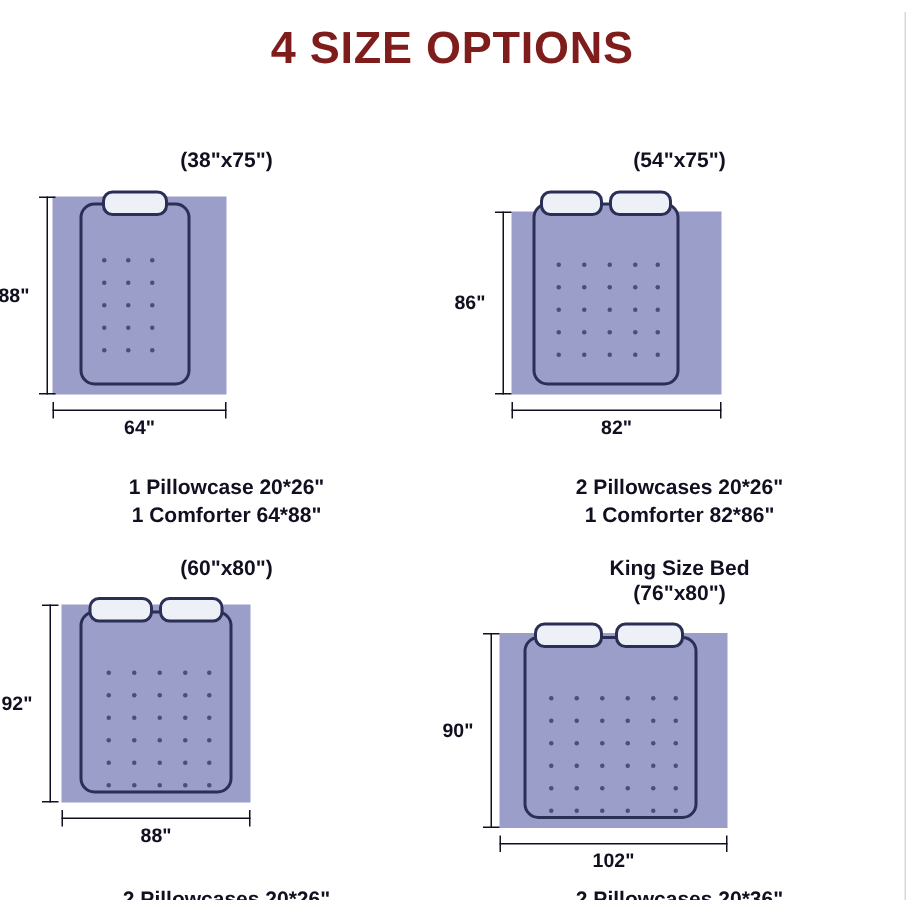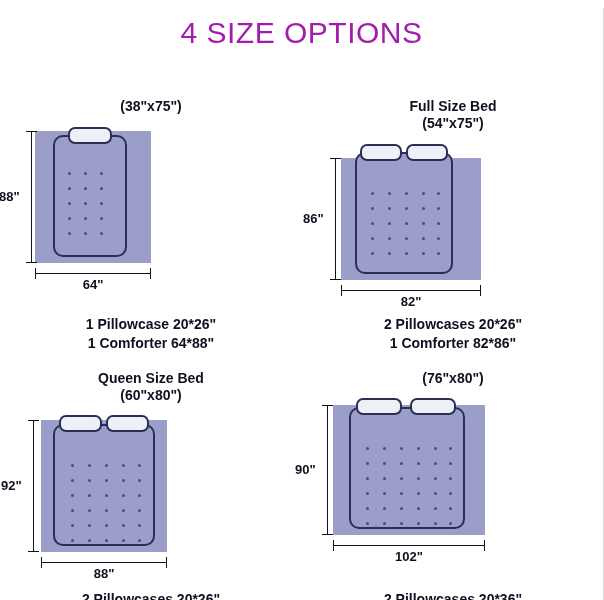--- a/index.html
+++ b/index.html
@@ -18,25 +18,25 @@
   .page {
     position: relative;
     width: 604px;
     height: 600px;
     box-sizing: border-box;
     border-right: 1px solid #d8d8d8;
   }
   .title {
     text-align: center;
     font-size: 30px;
-    font-weight: normal;
+    font-weight: bold;
     letter-spacing: 0.5px;
     margin: 8px 0 0 0;
     padding-top: 8px;
-    color: #a21caf;
+    color: #7f1d1d;
   }
   .grid {
     position: relative;
     width: 604px;
   }
   .cell {
     position: absolute;
     width: 302px;
     text-align: center;
   }
@@ -188,21 +188,20 @@
         <div class="h-rule" style="left:14px; top:152px; width:116px;"></div>
         <div class="h-label" style="left:14px; top:156px; width:116px;">64"</div>
       </div>
     </div>
     <div class="caption" style="left:0px; top:265px;">
       <div>1 Pillowcase 20*26"</div>
       <div>1 Comforter 64*88"</div>
     </div>
 
     <div class="cell" style="left:302px; top:48px;">
-      <div class="bed-name">Full Size Bed</div>
       <div class="bed-dims">(54"x75")</div>
       <div class="diagram" style="width:260px; height:190px;">
         <div class="comforter" style="left:18px; top:20px; width:140px; height:122px;"></div>
         <div class="mattress" style="left:32px; top:14px; width:98px; height:122px;">
           <div class="dots">
             <div class="dot" style="left:14px; top:38px;"></div>
               <div class="dot" style="left:31px; top:38px;"></div>
               <div class="dot" style="left:48px; top:38px;"></div>
               <div class="dot" style="left:65px; top:38px;"></div>
               <div class="dot" style="left:80px; top:38px;"></div>
@@ -235,21 +234,20 @@
         <div class="h-rule" style="left:18px; top:152px; width:140px;"></div>
         <div class="h-label" style="left:18px; top:156px; width:140px;">82"</div>
       </div>
     </div>
     <div class="caption" style="left:302px; top:265px;">
       <div>2 Pillowcases 20*26"</div>
       <div>1 Comforter 82*86"</div>
     </div>
 
     <div class="cell" style="left:0px; top:320px;">
-      <div class="bed-name">Queen Size Bed</div>
       <div class="bed-dims">(60"x80")</div>
       <div class="diagram" style="width:260px; height:190px;">
         <div class="comforter" style="left:20px; top:10px; width:126px; height:132px;"></div>
         <div class="mattress" style="left:32px; top:14px; width:102px; height:122px;">
           <div class="dots">
             <div class="dot" style="left:16px; top:38px;"></div>
               <div class="dot" style="left:33px; top:38px;"></div>
               <div class="dot" style="left:50px; top:38px;"></div>
               <div class="dot" style="left:67px; top:38px;"></div>
               <div class="dot" style="left:83px; top:38px;"></div>
@@ -287,20 +285,21 @@
         <div class="h-rule" style="left:20px; top:152px; width:126px;"></div>
         <div class="h-label" style="left:20px; top:156px; width:126px;">88"</div>
       </div>
     </div>
     <div class="caption" style="left:0px; top:540px;">
       <div>2 Pillowcases 20*26"</div>
 
     </div>
 
     <div class="cell" style="left:302px; top:320px;">
+      <div class="bed-name">King Size Bed</div>
       <div class="bed-dims">(76"x80")</div>
       <div class="diagram" style="width:260px; height:190px;">
         <div class="comforter" style="left:10px; top:12px; width:152px; height:130px;"></div>
         <div class="mattress" style="left:26px; top:14px; width:116px; height:122px;">
           <div class="dots">
             <div class="dot" style="left:15px; top:38px;"></div>
               <div class="dot" style="left:32px; top:38px;"></div>
               <div class="dot" style="left:49px; top:38px;"></div>
               <div class="dot" style="left:66px; top:38px;"></div>
               <div class="dot" style="left:83px; top:38px;"></div>

